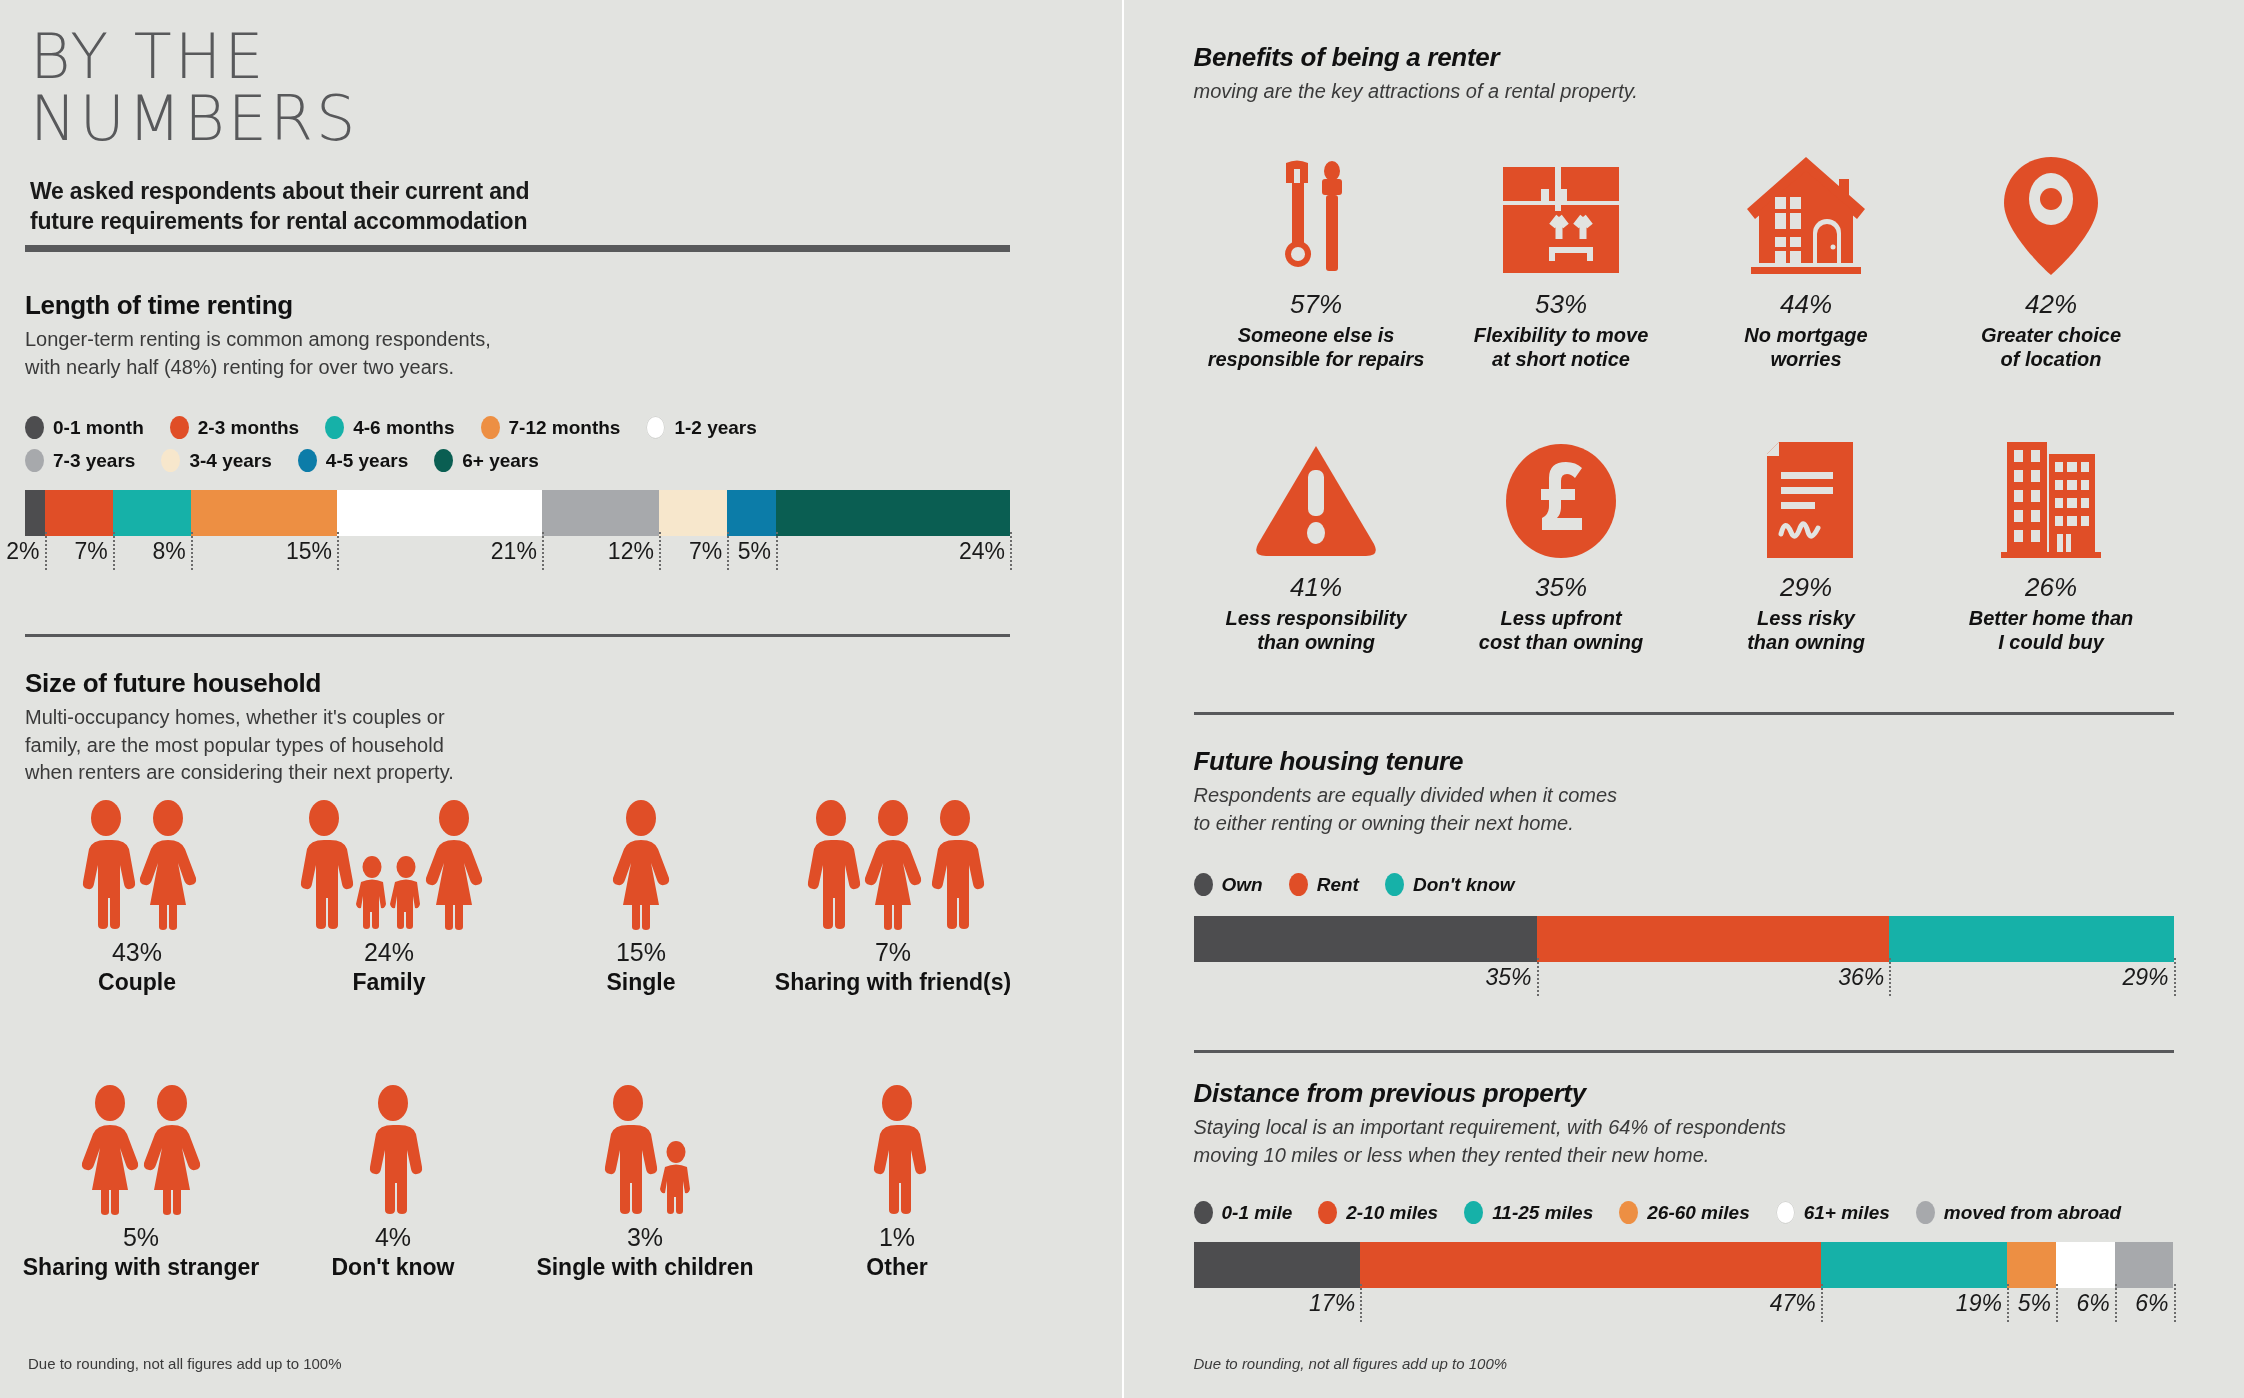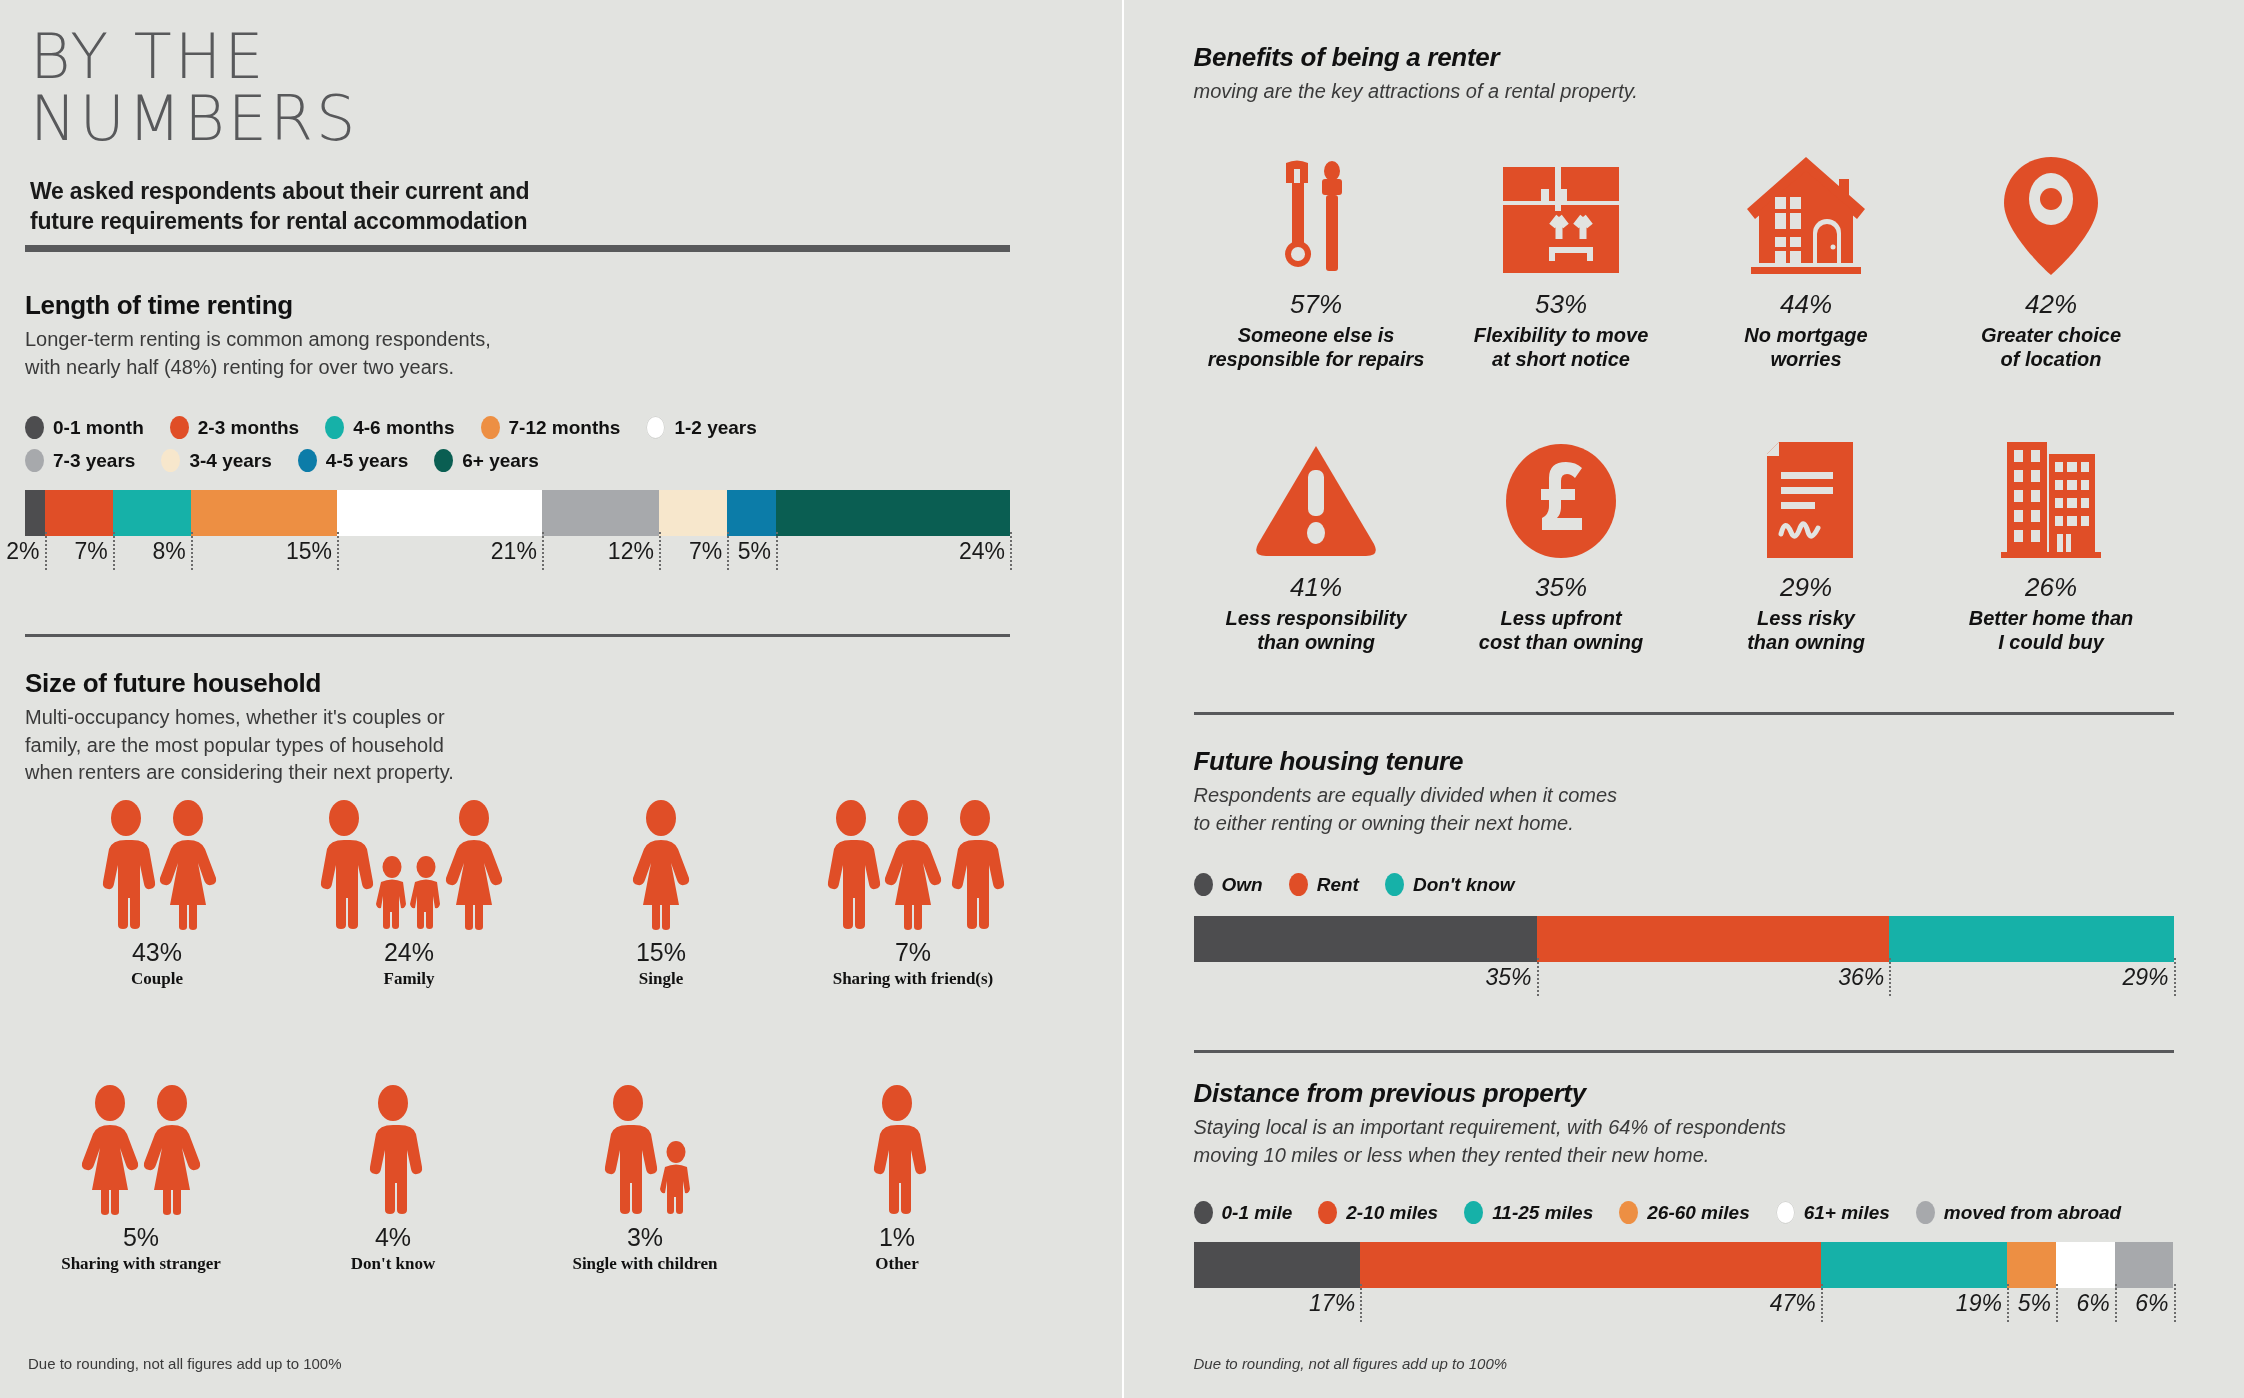--- a/index.html
+++ b/index.html
@@ -80,21 +80,21 @@
   }
 
   
   .people-grid { display: flex; }
   .people-cell { text-align: center; }
   .people-icons {
     display: flex; align-items: flex-end; justify-content: center;
     height: 130px;
   }
   .pct { font-size: 25px; color: #1a1a1a; margin-top: 8px; }
-  .cat { font-weight: bold; font-size: 17px; color: #111; margin-top: 2px; white-space: nowrap; font-family: Liberation Serif, serif; }
+  .cat { font-weight: bold; font-size: 23px; color: #111; margin-top: 2px; white-space: nowrap; }
 
   
   .benefits-grid { display: flex; }
   .benefit-cell { flex: 1; text-align: center; }
   .benefit-icon { height: 122px; display: flex; align-items: flex-end; justify-content: center; }
   .benefit-pct { font-size: 26px; color: #1a1a1a; margin-top: 12px; }
   .benefit-lbl { font-weight: bold; font-size: 20px; line-height: 1.22; color: #111; margin-top: 3px; }
 </style>
 </head>
 <body>
@@ -193,21 +193,21 @@
 
     <div class="rule-thin" style="position:absolute; left:25px; top:634px; width:985px;"></div>
 
     <div style="position:absolute; left:25px; top:668px; width:1010px;">
       <div class="sec-title">Size of future household</div>
       <div class="sec-desc">Multi-occupancy homes, whether it's couples or</div>
       <div class="sec-desc">family, are the most popular types of household</div>
       <div class="sec-desc">when renters are considering their next property.</div>
     </div>
 
-    <div class="people-grid" id="household-row1" style="position:absolute; left:31px; top:800px; width:1010px;align-items:center;">
+    <div class="people-grid" id="household-row1" style="position:absolute; left:11px; top:800px; width:1010px;align-items:center;">
         <div class="people-cell" style="width: 252px;">
           <div class="people-icons">
             <svg width="62" height="130" viewBox="0 0 62 130">
     <ellipse cx="31" cy="18" rx="15" ry="18" fill="#e04e27"></ellipse>
     <path d="M31 40 q-14 0 -17 9 l-6 33 q-1 6 5 7 q5 1 6 -5 l4 -19 l0 27 l0 33 q0 4 5 4 q5 0 5 -4 l0 -27 l2 0 l0 27 q0 4 5 4 q5 0 5 -4 l0 -33 l0 -27 l4 19 q1 6 6 5 q6 -1 5 -7 l-6 -33 q-3 -9 -17 -9 z" fill="#e04e27"></path>
   </svg>
             <svg width="62" height="130" viewBox="0 0 62 130">
       <ellipse cx="31" cy="18" rx="15" ry="18" fill="#e04e27"></ellipse>
       <path d="M31 40 q-13 0 -17 9 l-11 29 q-1 6 5 7 q5 1 7 -5 l6 -17 l-8 42 l9 0 l0 22 q0 3 4 3 q4 0 4 -3 l0 -22 l2 0 l0 22 q0 3 4 3 q4 0 4 -3 l0 -22 l9 0 l-8 -42 l6 17 q2 6 7 5 q6 -1 5 -7 l-11 -29 q-4 -9 -17 -9 z" fill="#e04e27"></path>
     </svg>

